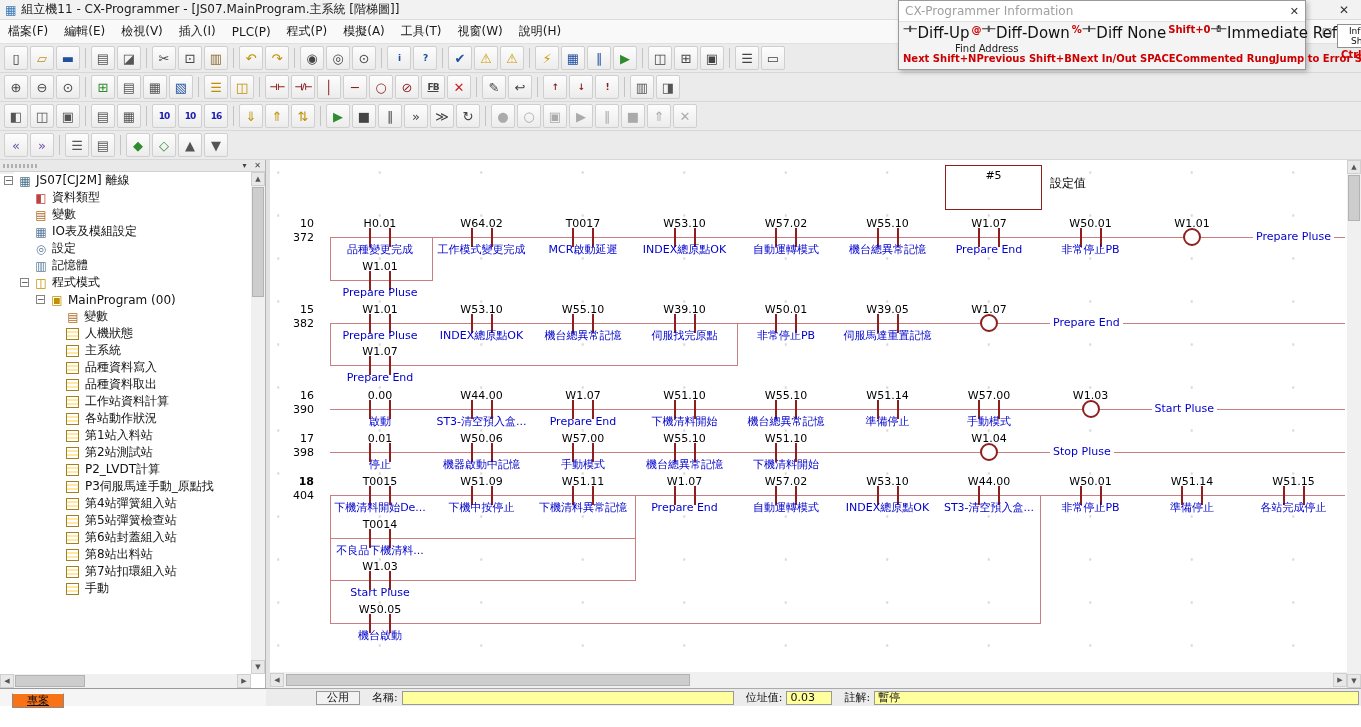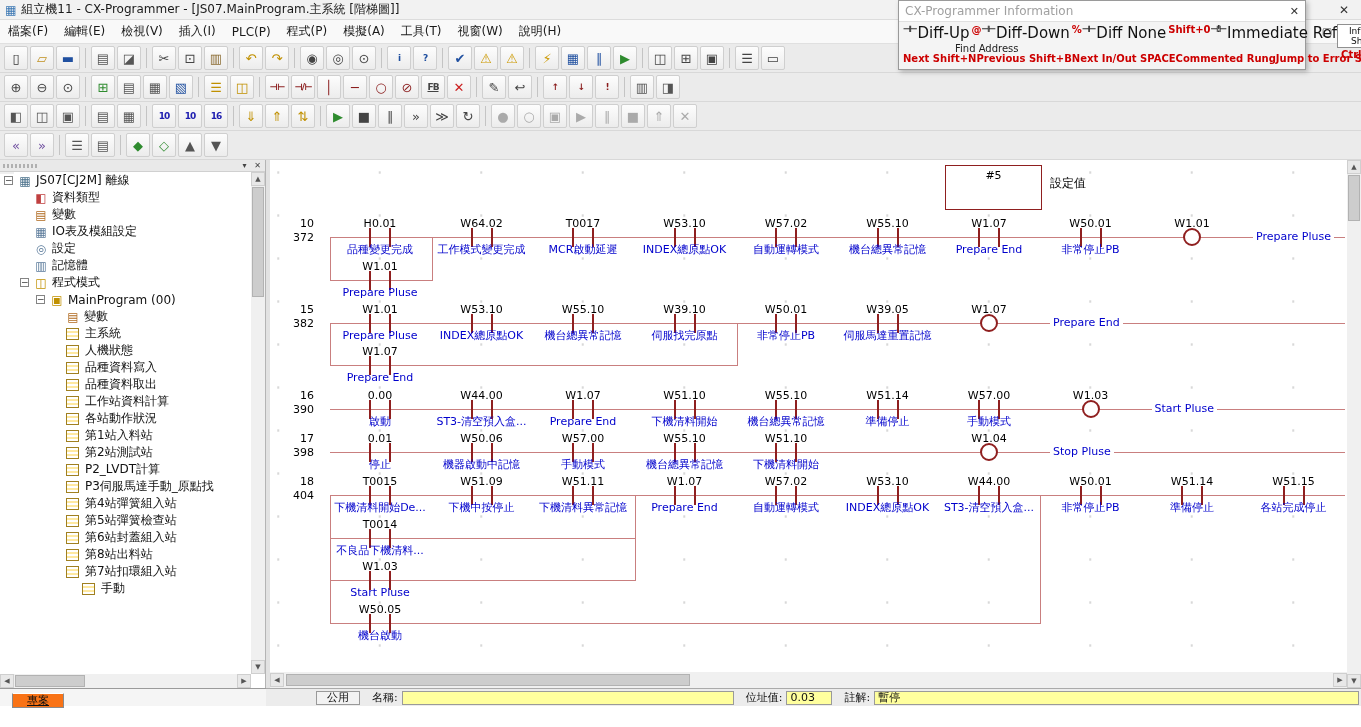--- a/index.html
+++ b/index.html
@@ -465,30 +465,30 @@
           <span class="tlabel">MainProgram (00)</span>
         </div>
         <div class="trow" style="padding-left: 52px;">
           <span class="expsp"></span>
           <span class="tico tico-vars">▤</span>
           <span class="tlabel">變數</span>
         </div>
         <div class="trow" style="padding-left: 52px;">
           <span class="expsp"></span>
           <span class="tico tico-section"></span>
+          <span class="tlabel">人機狀態</span>
+        </div>
+        <div class="trow" style="padding-left: 52px;">
+          <span class="expsp"></span>
+          <span class="tico tico-section"></span>
           <span class="tlabel">主系統</span>
         </div>
         <div class="trow" style="padding-left: 52px;">
           <span class="expsp"></span>
           <span class="tico tico-section"></span>
-          <span class="tlabel">人機狀態</span>
-        </div>
-        <div class="trow" style="padding-left: 52px;">
-          <span class="expsp"></span>
-          <span class="tico tico-section"></span>
           <span class="tlabel">品種資料寫入</span>
         </div>
         <div class="trow" style="padding-left: 52px;">
           <span class="expsp"></span>
           <span class="tico tico-section"></span>
           <span class="tlabel">品種資料取出</span>
         </div>
         <div class="trow" style="padding-left: 52px;">
           <span class="expsp"></span>
           <span class="tico tico-section"></span>
@@ -537,21 +537,21 @@
         <div class="trow" style="padding-left: 52px;">
           <span class="expsp"></span>
           <span class="tico tico-section"></span>
           <span class="tlabel">第8站出料站</span>
         </div>
         <div class="trow" style="padding-left: 52px;">
           <span class="expsp"></span>
           <span class="tico tico-section"></span>
           <span class="tlabel">第7站扣環組入站</span>
         </div>
-        <div class="trow" style="padding-left: 52px; margin-left: 16px;">
+        <div class="trow" style="padding-left: 52px;">
           <span class="expsp"></span>
           <span class="tico tico-section"></span>
           <span class="tlabel">手動</span>
         </div>
       </div>
     <div id="treevsb" class="sb">
       <div class="sbbtn" style="top:0;left:0">▲</div>
       <div class="sbthumb" style="left:1px;top:15px;width:12px;height:110px"></div>
       <div class="sbbtn" style="bottom:0;left:0">▼</div>
     </div>
@@ -678,21 +678,21 @@
         <div class="lcmt" style="left: 262px; top: 298px; width: 102px;">手動模式</div>
         <div class="lcontact" style="left: 403.5px; top: 283px;"></div>
         <div class="laddr" style="left: 364.5px; top: 272px; width: 100px;">W55.10</div>
         <div class="lcmt" style="left: 363.5px; top: 298px; width: 102px;">機台總異常記憶</div>
         <div class="lcontact" style="left: 505px; top: 283px;"></div>
         <div class="laddr" style="left: 466px; top: 272px; width: 100px;">W51.10</div>
         <div class="lcmt" style="left: 465px; top: 298px; width: 102px;">下機清料開始</div>
         <div class="lcoil" style="left: 710px; top: 283px;"></div>
         <div class="laddr" style="left: 669px; top: 272px; width: 100px;">W1.04</div>
         <div class="lout" style="left: 780px; top: 285px;">Stop Pluse</div>
-        <div class="lgnum" style="left: 0px; top: 315px; width: 44px;">18</div>
+        <div class="lgnum" style="left: 0px; top: 315px; width: 44px; font-weight: bold;">18</div>
         <div class="lgstep" style="left: 0px; top: 329px; width: 44px;">404</div>
         <div class="lline" style="left: 60px; top: 335px; width: 1015px; height: 1px;"></div>
         <div class="lcontact" style="left: 99px; top: 326px;"></div>
         <div class="laddr" style="left: 60px; top: 315px; width: 100px;">T0015</div>
         <div class="lcmt" style="left: 59px; top: 341px; width: 102px;">下機清料開始De...</div>
         <div class="lcontact" style="left: 200.5px; top: 326px;"></div>
         <div class="laddr" style="left: 161.5px; top: 315px; width: 100px;">W51.09</div>
         <div class="lcmt" style="left: 160.5px; top: 341px; width: 102px;">下機中按停止</div>
         <div class="lcontact" style="left: 302px; top: 326px;"></div>
         <div class="laddr" style="left: 263px; top: 315px; width: 100px;">W51.11</div>

